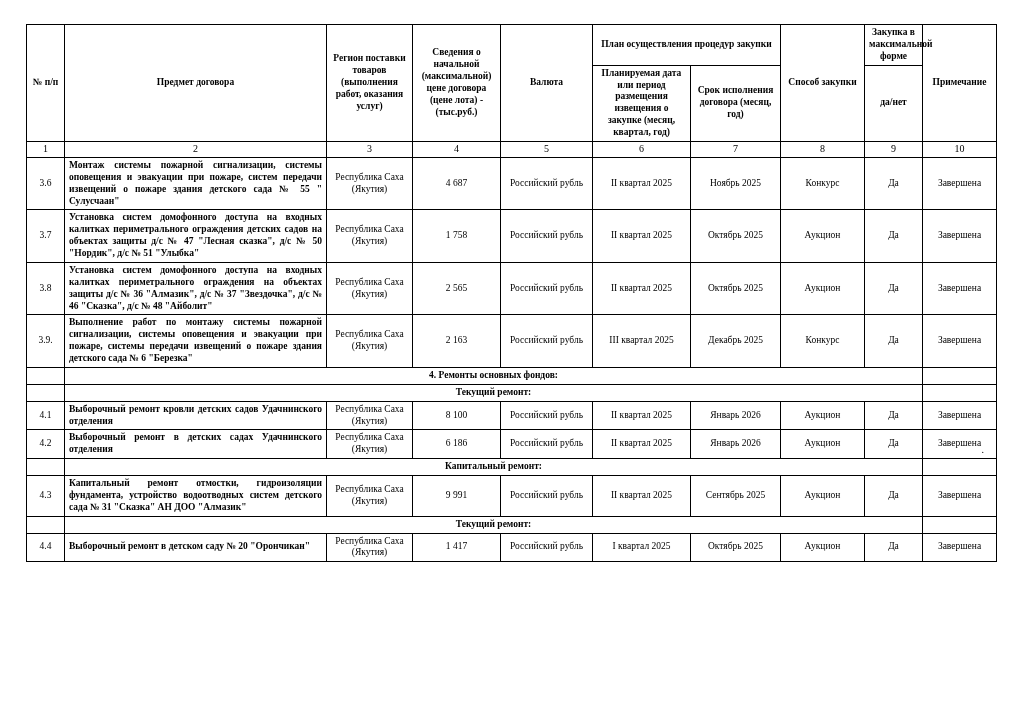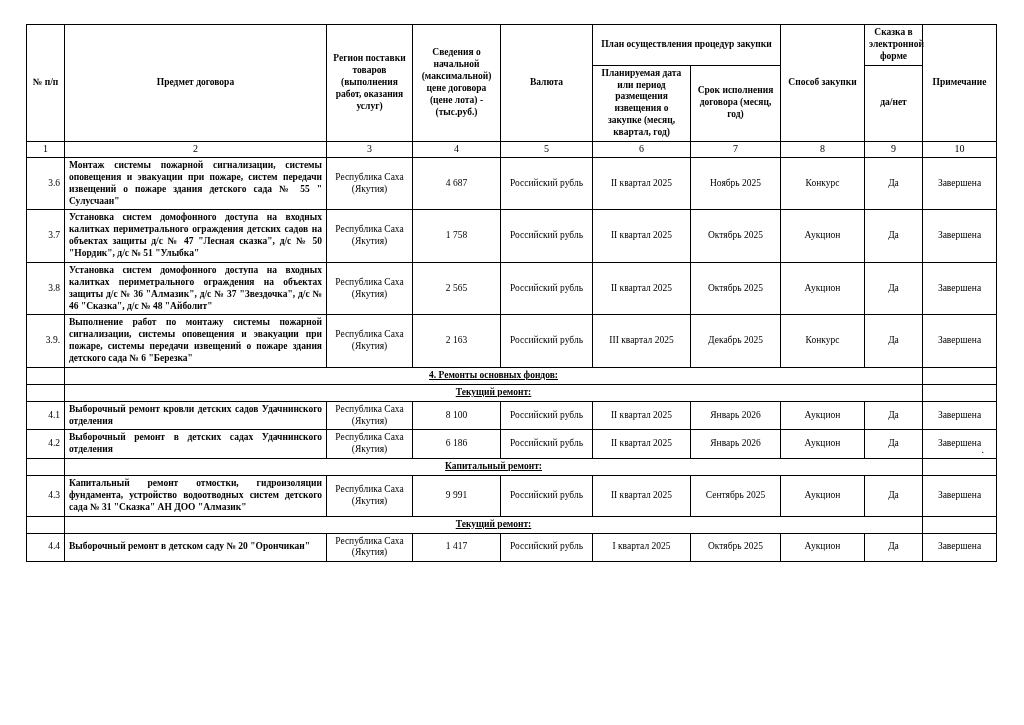--- a/index.html
+++ b/index.html
@@ -52,30 +52,29 @@
     line-height: 1.3;
     padding: 4px 3px;
   }
   tr.numrow td {
     text-align: center;
     font-weight: normal;
     font-size: 10px;
     padding: 1px 2px;
     height: 13px;
   }
-  td.c-idx { text-align: right; font-size: 10px; }
+  td.c-idx { text-align: center; font-size: 10px; }
   td.c-subj { text-align: justify; text-align-last: left; font-size: 9.5px; padding: 4px 6px 4px 5px; font-weight: bold; }
   td.c-ctr { text-align: center; font-size: 9.5px; }
   td.c-amt { text-align: center; font-size: 10px; margin-left: 13px; }
   td.section {
     text-align: center;
     font-weight: bold;
     font-size: 10px;
     padding: 3px 4px;
-    text-decoration: underline;
   }
   .two-line { display: block; font-family: Liberation Serif, serif; }
   .tiny-dot {
     position: absolute;
     right: 40px;
     top: 444px;
     font-size: 10px;
   }
 </style>
 </head>
@@ -97,21 +96,21 @@
     </colgroup>
     <thead>
       <tr>
         <td rowspan="2">№ п/п</td>
         <td rowspan="2">Предмет договора</td>
         <td rowspan="2">Регион поставки товаров (выполнения работ, оказания услуг)</td>
         <td rowspan="2">Сведения о начальной (максимальной) цене договора (цене лота) - (тыс.руб.)</td>
         <td rowspan="2">Валюта</td>
         <td colspan="2">План осуществления процедур закупки</td>
         <td rowspan="2">Способ закупки</td>
-        <td>Сказка в электронной форме</td>
+        <td>Закупка в максимальной форме</td>
         <td rowspan="2">Примечание</td>
       </tr>
       <tr>
         <td>Планируемая дата или период размещения извещения о закупке (месяц, квартал, год)</td>
         <td>Срок исполнения договора (месяц, год)</td>
         <td>да/нет</td>
       </tr>
       <tr class="numrow">
         <td>1</td>
         <td>2</td>

